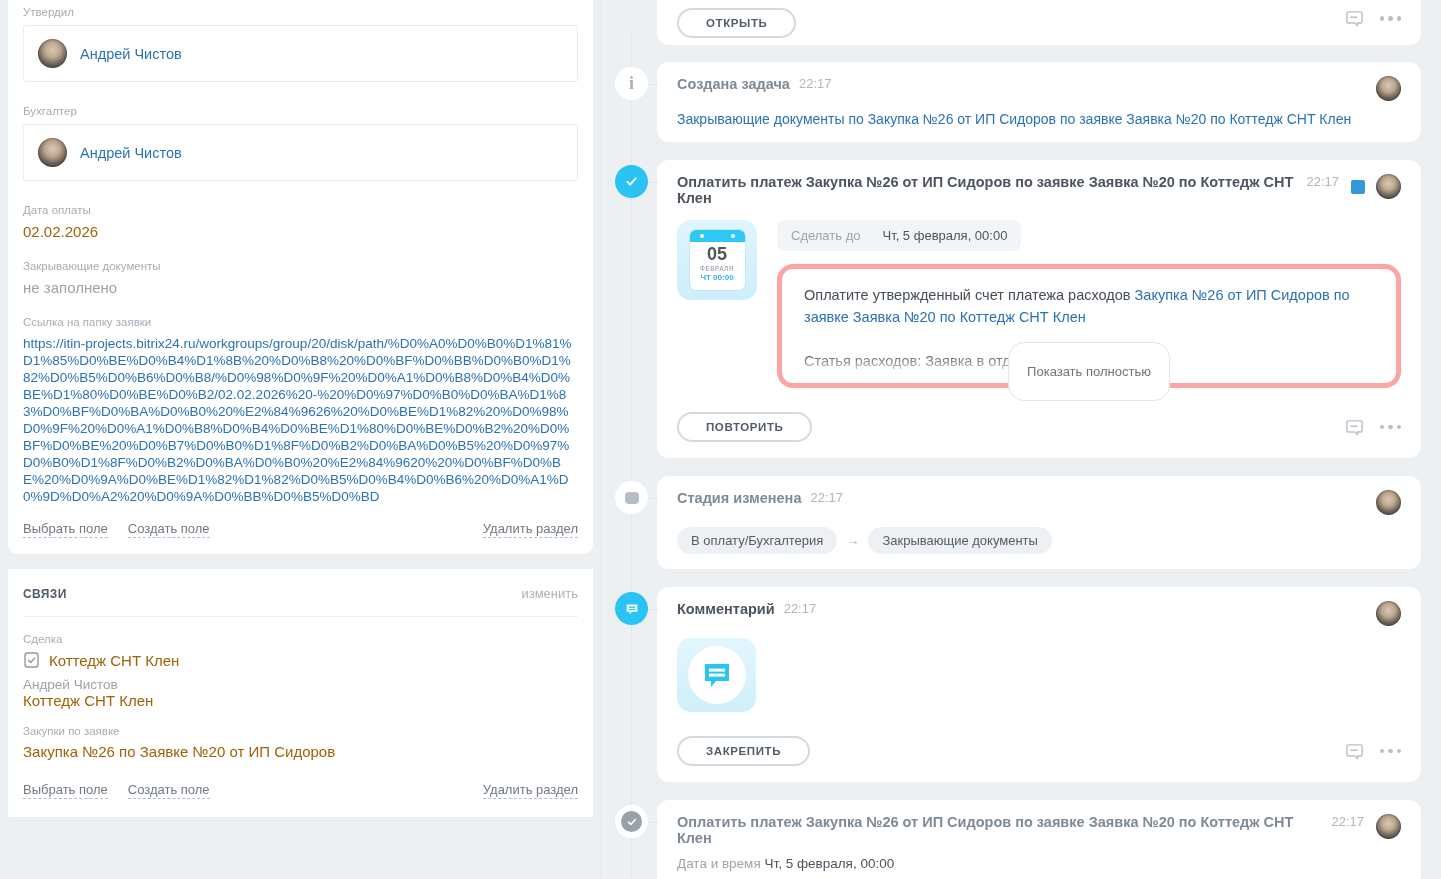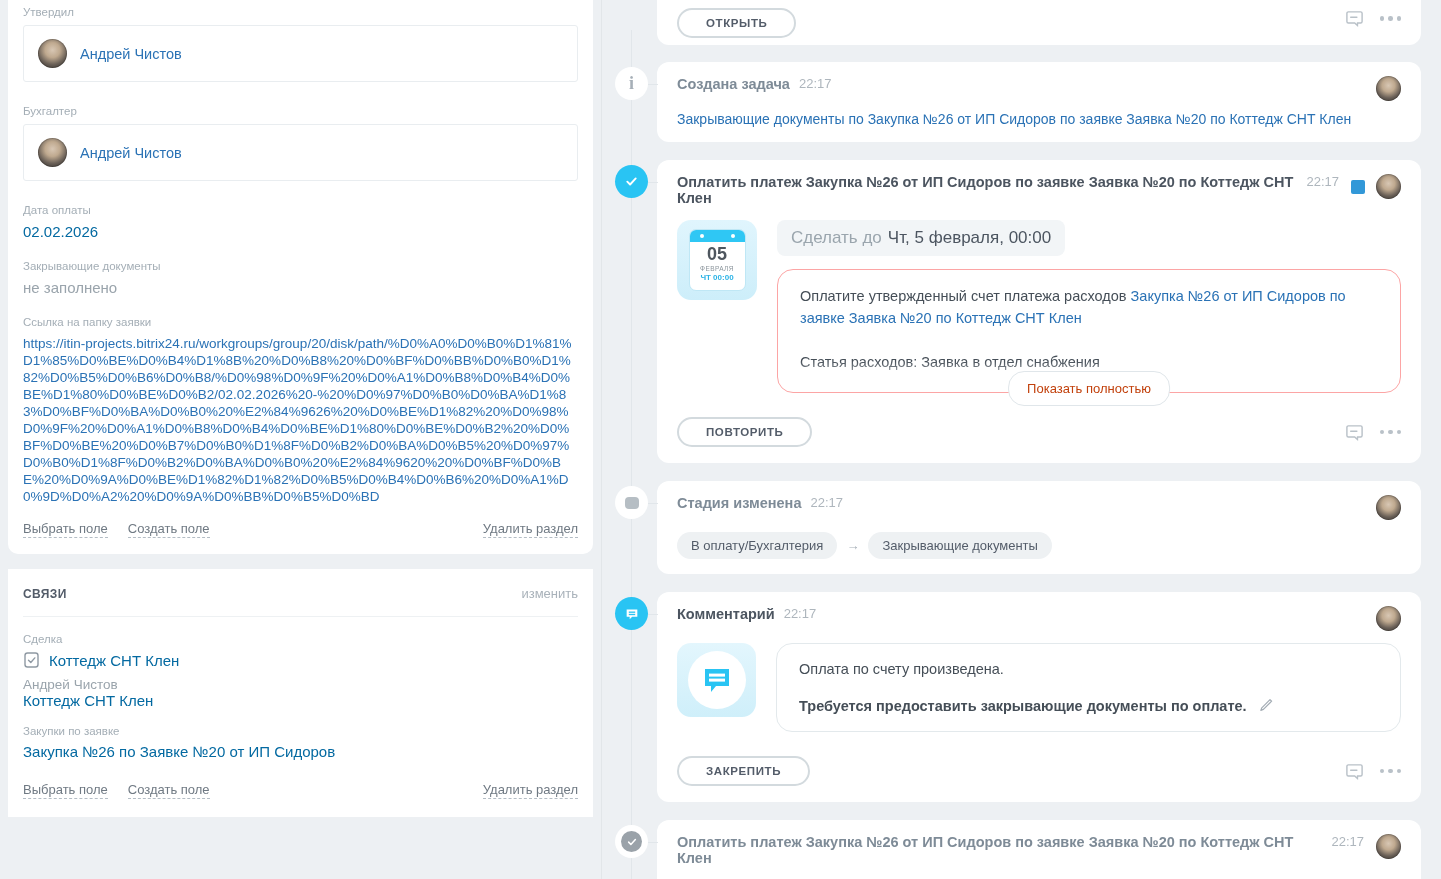--- a/index.html
+++ b/index.html
@@ -17,21 +17,21 @@
   .card { background:#fff; border-radius:0; }
   .left-card-top { border-radius:0 0 10px 10px; padding:6px 15px 16px; }
   .field-label { font-size:11.5px; color:#a4aeb6; margin-bottom:7px; }
   .person-box { border:1px solid #e9edf0; border-radius:3px; background:#fff; padding:13px 14px; display:flex; align-items:center; gap:13px; margin-bottom:23px; }
   .avatar { border-radius:50%; flex:none;
     background:radial-gradient(circle at 50% 38%, #d8c7b4 0%, #bfa98f 32%, #6b6158 62%, #23201e 100%);
     box-shadow:inset 0 0 0 1px rgba(0,0,0,.15); }
   .av29 { width:29px; height:29px; }
   .av25 { width:25px; height:25px; }
   a.link { color:#2a72b5; text-decoration:none; font-size:14.5px; cursor:pointer; }
-  .value { font-size:15px; color:#0369a1; }
+  .value { font-size:15px; color:#a16207; }
   .value-muted { font-size:15px; color:#9aa4ac; }
   .fgroup { margin-bottom:20px; }
   .url-text { display:block; font-size:13.5px; line-height:1.26; color:#2a72b5; word-break:break-all; text-decoration:none; margin-top:2px; }
   .actions-row { display:flex; gap:20px; margin-top:16px; font-size:13px; align-items:baseline; }
   .action-link { color:#6f7983; text-decoration:none; border-bottom:1px dashed #b4bdc5; padding-bottom:1px; cursor:pointer; }
   .flex-spacer { flex:1; }
 
   .relations-card { margin-top:15px; padding:17px 15px 18px; }
   .rel-title-row { display:flex; align-items:center; }
   .rel-title { font-size:12px; font-weight:bold; letter-spacing:.4px; color:#535c69; }
@@ -75,33 +75,33 @@
   .cal-tile { width:80px; height:80px; flex:none; border-radius:14px;
               background:linear-gradient(180deg,#e0f5fd 0%,#cdeefa 100%); display:flex; align-items:center; justify-content:center; }
   .cal-card { width:57px; height:62px; background:#fff; border:1px solid #bfe7f5; border-radius:7px; overflow:hidden; text-align:center; }
   .cal-bar { height:12px; background:#2fc7f4; display:flex; align-items:center; justify-content:space-between; padding:0 10px; }
   .cal-bar i { width:4px; height:4px; border-radius:50%; background:#fff; }
   .cal-day { font-size:18px; font-weight:bold; color:#4e565e; line-height:1.15; margin-top:2px; }
   .cal-month { font-size:6.5px; color:#8b959c; letter-spacing:.4px; }
   .cal-wd { font-size:8px; font-weight:bold; color:#2bb3e6; margin-top:1px; }
 
   .task-content { flex:1; }
-  .due-pill { display:inline-flex; gap:6px; background:#f2f5f7; border-radius:8px; padding:8px 14px; font-size:17px; }
+  .due-pill { display:inline-flex; gap:22px; background:#f2f5f7; border-radius:8px; padding:8px 14px; font-size:13px; }
   .due-label { color:#9aa5ad; }
   .due-value { color:#4c5560; }
 
   .msg-wrap { position:relative; margin-top:13px; }
-  .msg-box { border:1px solid #fca5a5; border-radius:16px; padding:16px 22px; font-size:14.5px; line-height:1.5; color:#454e57; }
+  .msg-box { border:5px solid #fca5a5; border-radius:16px; padding:16px 22px; font-size:14.5px; line-height:1.5; color:#454e57; }
   .msg-box a { color:#2a72b5; text-decoration:none; cursor:pointer; }
   .msg-clip { height:124px; overflow:hidden; position:relative; }
   .msg-clip .fade { position:absolute; left:1px; right:1px; bottom:1px; height:30px;
                     background:linear-gradient(rgba(255,255,255,0),#fff 85%); border-radius:0 0 16px 16px; }
   .msg-p2 { margin-top:22px; }
   .expand-pill { position:absolute; left:50%; bottom:-13px; transform:translateX(-50%); background:#fff;
-                 border:1px solid #e0e6ea; border-radius:16px; padding:9px 18px; font-size:13px; color:#c2410c; cursor:pointer; white-space:nowrap; }
+                 border:1px solid #e0e6ea; border-radius:16px; padding:21px 18px; font-size:13px; color:#737373; cursor:pointer; white-space:nowrap; }
 
   .entry-actions { margin-top:24px; display:flex; align-items:center; }
   .card-icons { margin-left:auto; display:flex; align-items:center; gap:16px; }
   .dots { display:flex; gap:4px; }
   .dots i { width:4.5px; height:4.5px; border-radius:50%; background:#b9c1c8; }
 
   .stage-row { display:flex; align-items:center; gap:9px; margin-top:12px; }
   .badge { background:#eef1f3; border-radius:14px; padding:6px 14px; font-size:13px; color:#535c69; }
   .stage-arrow { color:#a7b0b8; font-size:13px; }
 
@@ -327,29 +327,20 @@
         <div class="comment-body">
           <div class="comment-tile">
             <span class="wcirc">
               <svg width="34" height="30" viewBox="0 0 34 30">
                 <path d="M5 4h24v17H16l-5 6v-6H5z" fill="#29c4f3"></path>
                 <rect x="9" y="8.6" width="16" height="3" fill="#fff"></rect>
                 <rect x="9" y="13.6" width="16" height="3" fill="#fff"></rect>
               </svg>
             </span>
           </div>
-          <div class="comment-box">
-            <p>Оплата по счету произведена.</p>
-            <p class="comment-line2">
-              <span>Требуется предоставить закрывающие документы по оплате.</span>
-              <svg class="pencil" width="14" height="14" viewBox="0 0 14 14">
-                <path d="M11 1.6l1.6 1.6-8.2 8.2-2.6 1 1-2.6z" fill="none" stroke="#a3acb4" stroke-width="1.2" stroke-linejoin="round"></path>
-              </svg>
-            </p>
-          </div>
         </div>
         <div class="entry-actions">
           <button class="btn">ЗАКРЕПИТЬ</button>
           <span class="card-icons">
             <svg class="note" width="19" height="19" viewBox="0 0 20 20">
               <path d="M3.6 3h12.8a1.6 1.6 0 0 1 1.6 1.6v8.6a1.6 1.6 0 0 1-1.6 1.6h-3.2l-0.1 2.6-2.9-2.6H3.6A1.6 1.6 0 0 1 2 13.2V4.6A1.6 1.6 0 0 1 3.6 3z" fill="none" stroke="#b9c1c8" stroke-width="1.5"></path>
               <line x1="6" y1="8.6" x2="12.5" y2="8.6" stroke="#b9c1c8" stroke-width="1.5" stroke-linecap="round"></line>
             </svg>
             <span class="dots">
                 <i></i>

